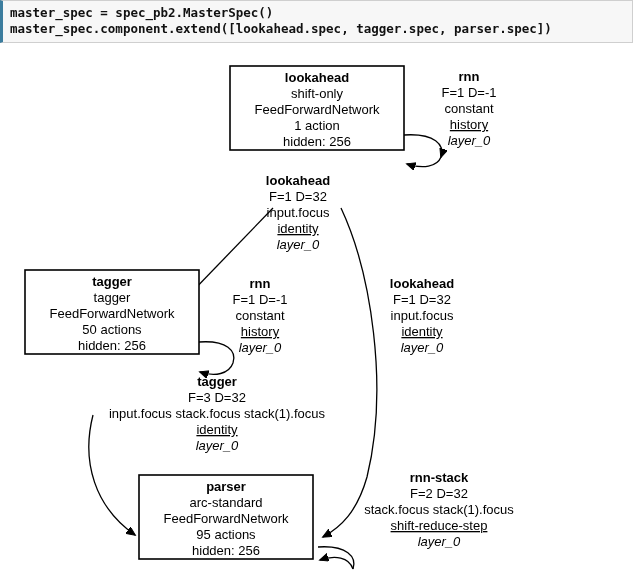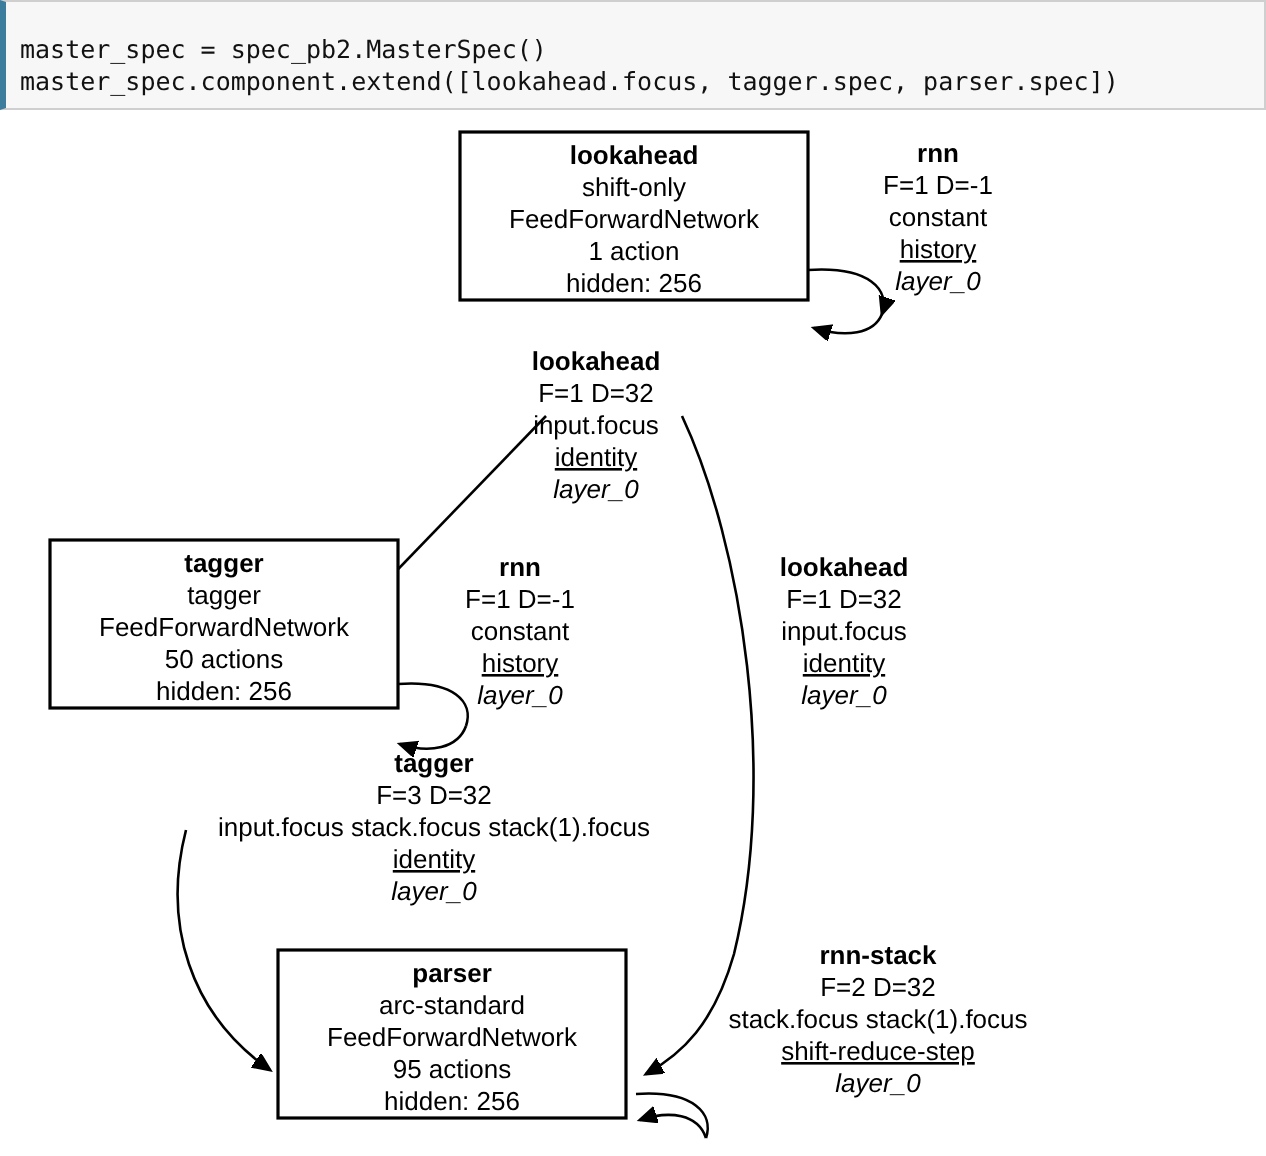--- a/index.html
+++ b/index.html
@@ -22,21 +22,22 @@
   
   .code-cell {
     position: absolute;
     left: 0;
     top: 0;
     width: 633px;
     box-sizing: border-box;
     background: #f7f7f7;
     border: 1px solid #cfcfcf;
     border-left: 3px solid #3c7d9e;
-    padding: 16px 6px 5px 7px;
+    padding: 4px 6px 5px 7px;
+    font-weight: bold;
   }
   .code-line {
     font-family: "DejaVu Sans Mono", "Liberation Mono", monospace;
     font-size: 12.5px;
     line-height: 16px;
     color: #111111;
     white-space: pre;
   }
   
   .graph-wrap {
@@ -68,21 +69,21 @@
   }
   .arrow-head { fill: #000000; stroke: #000000; stroke-width: 1; }
 </style>
 </head>
 <body>
 
 <div id="app">
 
   <div class="code-cell">
     <div class="code-line">master_spec = spec_pb2.MasterSpec()</div>
-    <div class="code-line">master_spec.component.extend([lookahead.focus, tagger.spec, parser.spec])</div>
+    <div class="code-line">master_spec.component.extend([lookahead.spec, tagger.spec, parser.spec])</div>
   </div>
 
   <div class="graph-wrap">
     <svg width="633" height="521" viewBox="0 0 633 521">
 
       <defs>
         <marker id="ah" markerWidth="11" markerHeight="11" refX="8.5" refY="4" orient="auto" markerUnits="userSpaceOnUse">
           <path d="M0,0 L9,4 L0,8 z" class="arrow-head"></path>
         </marker>
       </defs>

